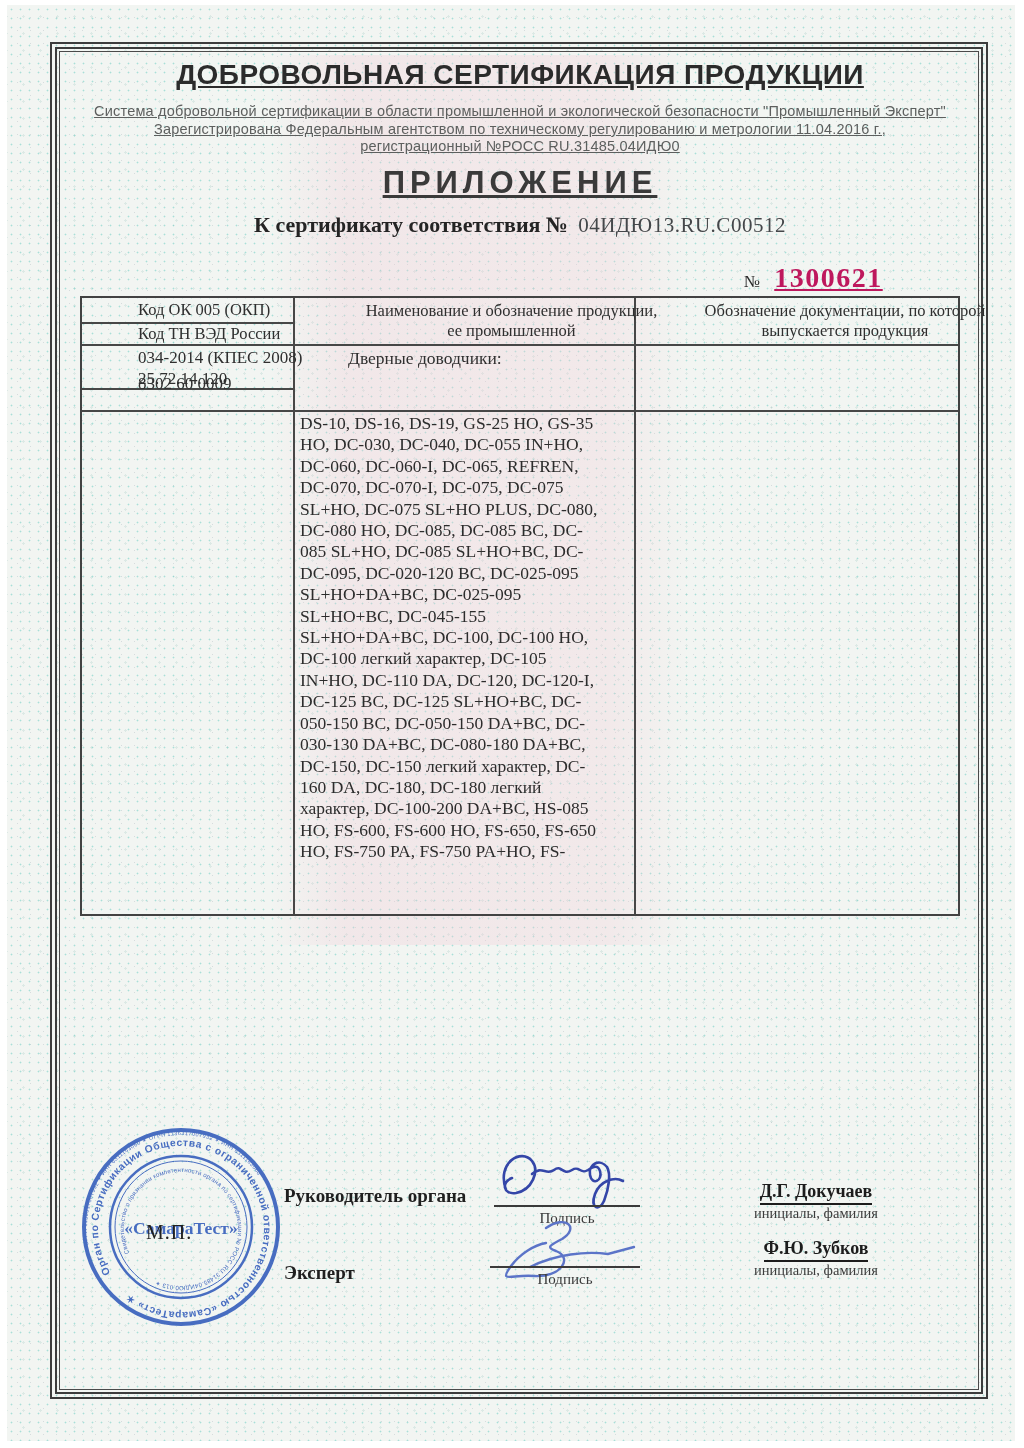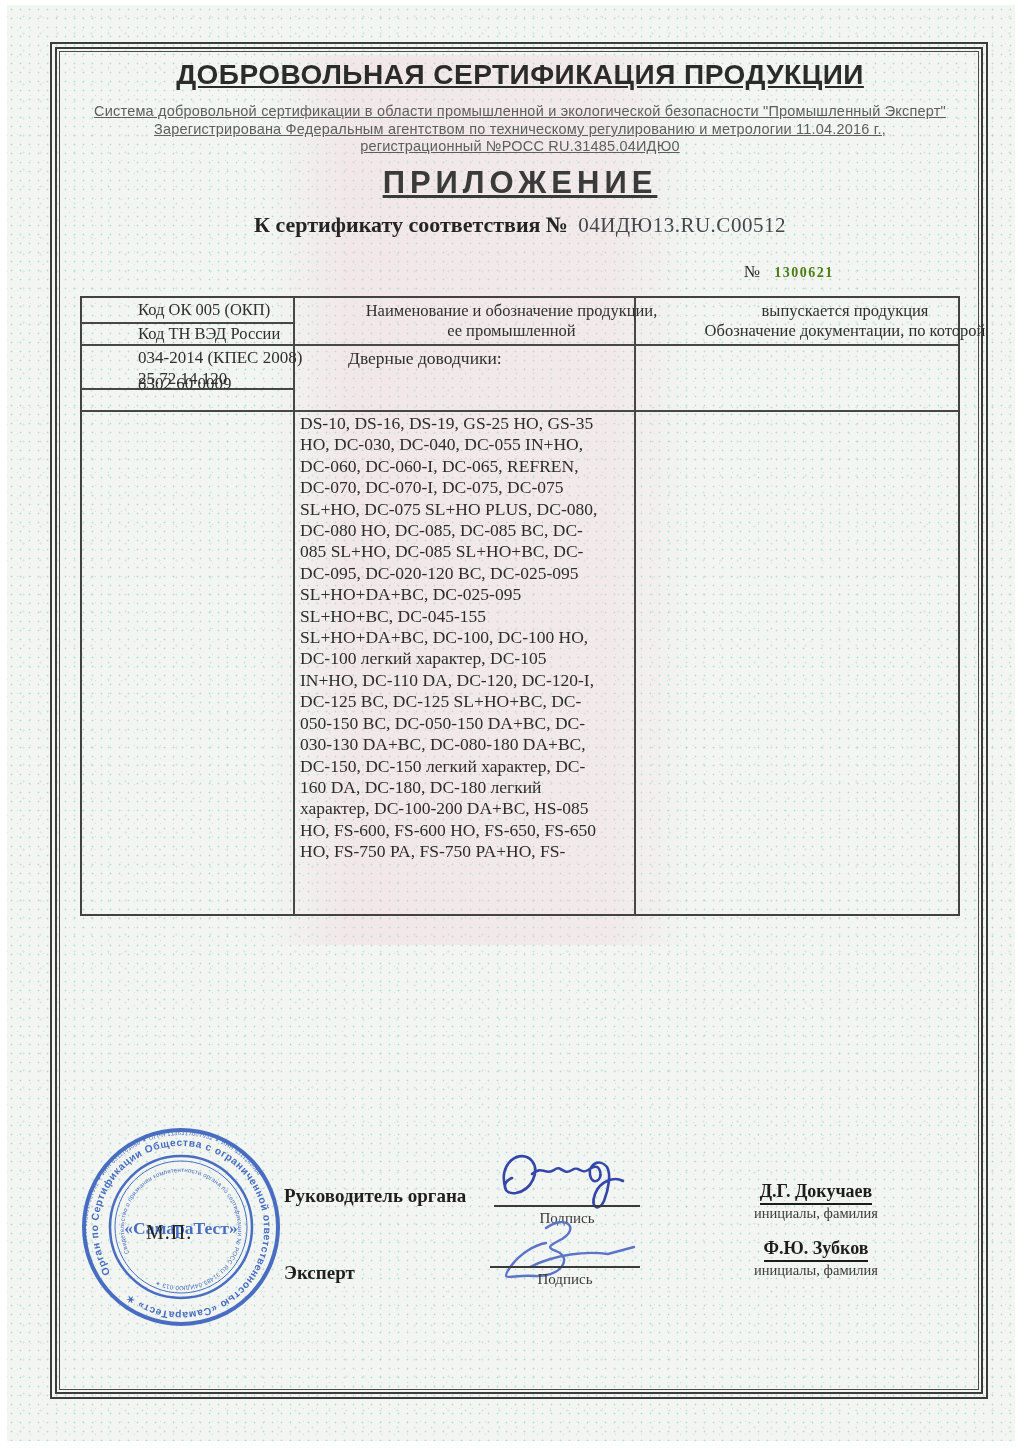--- a/index.html
+++ b/index.html
@@ -32,21 +32,21 @@
   .center{left:50px;width:940px;text-align:center;}
 
   .doc-title{top:59px;font-size:28px;font-weight:bold;letter-spacing:0.5px;color:#2b2b2b;}
   .sub{font-size:14.5px;color:#5d5f5e;letter-spacing:0.2px;}
   .sub1{top:103px;} .sub2{top:121px;} .sub3{top:138px;}
   .appendix{top:165px;font-size:31px;font-weight:bold;letter-spacing:5px;color:#3a3a3a;}
   .certline{top:212px;font-size:22px;color:#242424;}
   .certline .lbl{font-weight:bold;}
   .certline .num{font-weight:normal;color:#44474a;font-size:21px;padding-left:10px;letter-spacing:0.5px;}
   .blanknum{left:744px;top:262px;font-size:17px;color:#2a2a2a;}
-  .blanknum b{font-size:14px;letter-spacing:1.5px;padding-left:14px;color:#4d7c0f;}
+  .blanknum b{font-size:28px;letter-spacing:1.5px;padding-left:14px;color:#be185d;text-decoration:underline;}
 
   
   .tbl{left:80px;top:296px;width:880px;height:620px;border:2px solid #424242;box-sizing:border-box;}
   .vline,.hline{position:absolute;background:#474747;}
   .vline{width:2px;top:0;bottom:0;}
   .hline{height:2px;}
   .cell{position:absolute;font-size:16.5px;color:#2f2f2f;line-height:20px;margin-left:48px;}
   .cell.ctr{text-align:center;}
   .plist{position:absolute;left:218px;top:115px;width:335px;font-size:17.5px;line-height:21.4px;color:#2c2c2c;}
   .plist div{white-space:nowrap;}
@@ -93,22 +93,22 @@
   <div class="hline" style="left:0;width:211px;top:90px;"></div>
   <div class="hline" style="left:0;right:0;top:112px;"></div>
 
   <div class="cell" style="left:8px;top:2px;">Код ОК 005 (ОКП)</div>
   <div class="cell" style="left:8px;top:26px;">Код ТН ВЭД России</div>
   <div class="cell ctr" style="left:213px;width:337px;top:3px;">
     <div>Наименование и обозначение продукции,</div>
     <div>ее промышленной</div>
   </div>
   <div class="cell ctr" style="left:554px;width:322px;top:3px;">
+    <div>Обозначение документации, по которой</div>
     <div>выпускается продукция</div>
-    <div>Обозначение документации, по которой</div>
   </div>
 
   <div class="cell" style="left:8px;top:50px;font-size:17px;line-height:20.5px;">
     <div>034-2014 (КПЕС 2008)</div>
     <div>25.72.14.120</div>
   </div>
   <div class="cell" style="left:8px;top:76px;font-size:17px;">8302 60 0009</div>
   <div class="cell" style="left:218px;top:50px;font-size:17.5px;">Дверные доводчики:</div>
 
   <div class="plist">

